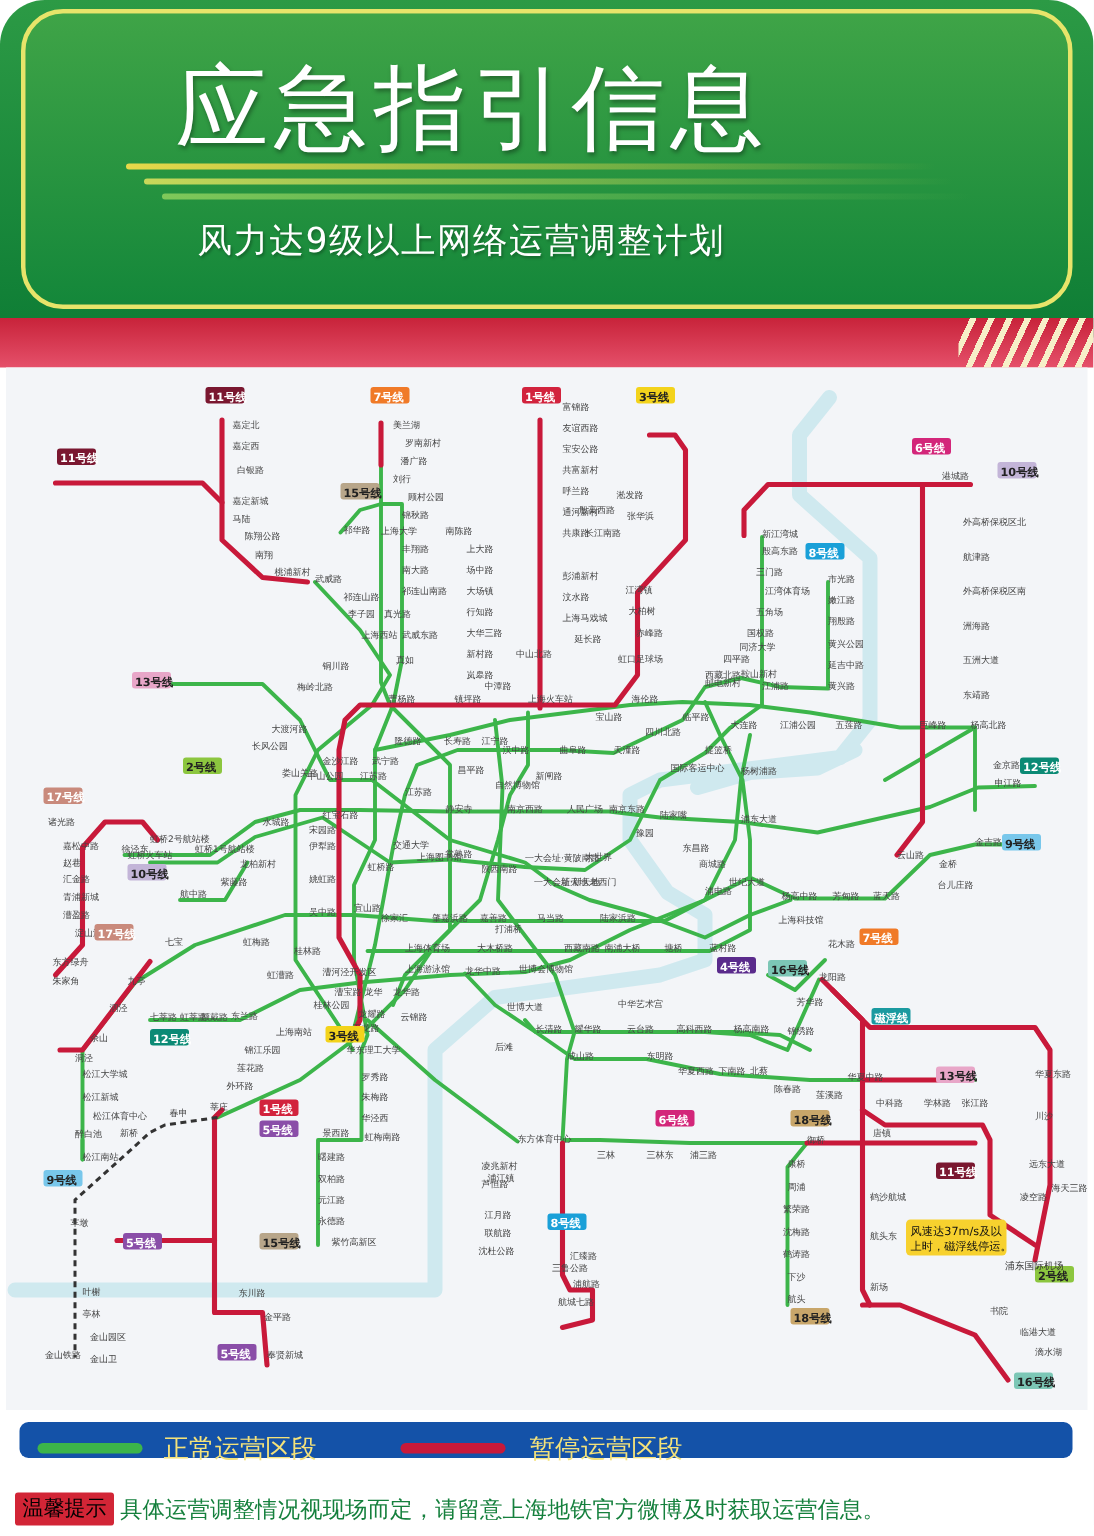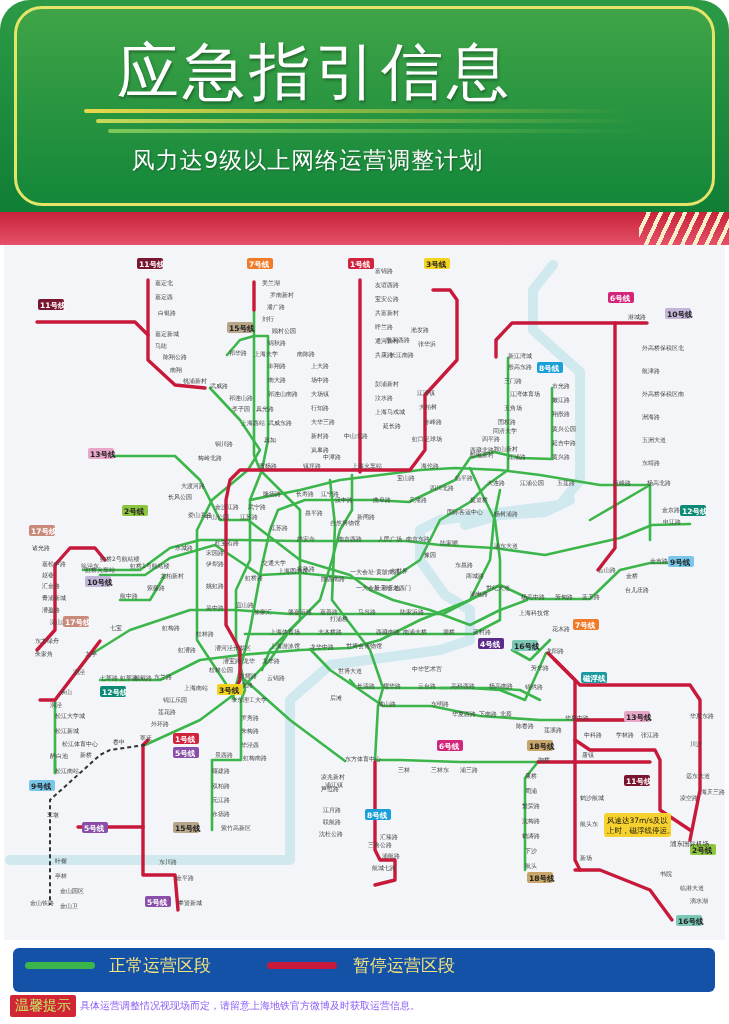--- a/index.html
+++ b/index.html
@@ -8,30 +8,30 @@
   .header-frame{position:absolute;left:14px;top:6px;width:701px;height:200px;border:3px solid #e7e46a;border-radius:28px;box-sizing:border-box;background:linear-gradient(#3fa447,#14873a);}
   .title{position:absolute;left:0;width:630px;top:30px;text-align:center;color:#ffffff;font-family:"DejaVu Serif","Liberation Serif",serif;font-size:62px;letter-spacing:4px;text-shadow:1px 2px 3px rgba(0,0,0,.35);}
   .stripe{position:absolute;height:4px;border-radius:2px;}
   .s1{left:84px;top:109px;width:540px;background:linear-gradient(90deg,#e7d94a,rgba(231,217,74,0));}
   .s2{left:96px;top:119px;width:540px;background:linear-gradient(90deg,#c8d85a,rgba(200,216,90,0));}
   .s3{left:108px;top:129px;width:540px;background:linear-gradient(90deg,#7fc85a,rgba(127,200,90,0));}
   .subtitle{position:absolute;left:0;width:615px;top:145px;text-align:center;color:#ffffff;font-size:23px;letter-spacing:1px;text-shadow:1px 1px 2px rgba(0,0,0,.3);}
   .redband{position:absolute;left:0;top:212px;width:729px;height:33px;background:linear-gradient(#c8233a,#e5506a);}
   .hatch{position:absolute;right:0;top:212px;width:90px;height:33px;background:repeating-linear-gradient(115deg,transparent 0 7px,#f7efc8 7px 11px);}
   .mapwrap{position:absolute;left:4px;top:245px;width:721px;height:695px;background:#f3f5f8;}
-  .legend{position:absolute;left:13px;top:948px;width:702px;height:44px;background:#1452a8;border-radius:6px;}
+  .legend{position:absolute;left:13px;top:948px;width:702px;height:24px;background:#1452a8;border-radius:6px;}
   .lg-line{position:absolute;top:14px;width:70px;height:7px;border-radius:4px;}
   .lg-green{left:12px;background:#3cb54a;}
   .lg-red{left:254px;background:#c8193a;}
   .lg-text{position:absolute;top:6px;color:#f4e27a;font-size:17px;}
   .lg-t1{left:96px;}
   .lg-t2{left:340px;}
   .tip{position:absolute;left:10px;top:995px;height:23px;}
-  .tip-badge{display:inline-block;background:#d22536;color:#bef264;font-size:14px;padding:2px 5px;border-radius:2px;vertical-align:middle;}
-  .tip-text{display:inline-block;font-size:10px;color:#8b5cf6;vertical-align:middle;margin-left:4px;}
+  .tip-badge{display:inline-block;background:#d22536;color:#000000;font-size:14px;padding:2px 5px;border-radius:2px;vertical-align:middle;}
+  .tip-text{display:inline-block;font-size:15px;color:#15803d;vertical-align:middle;margin-left:4px;}
   svg text{font-family:"DejaVu Sans","Liberation Sans",sans-serif;}
 </style>
 </head>
 <body>
 
 <div class="header-outer"></div>
 <div class="header-frame"></div>
 <div class="title">应急指引信息</div>
 <div class="stripe s1"></div>
 <div class="stripe s2"></div>

